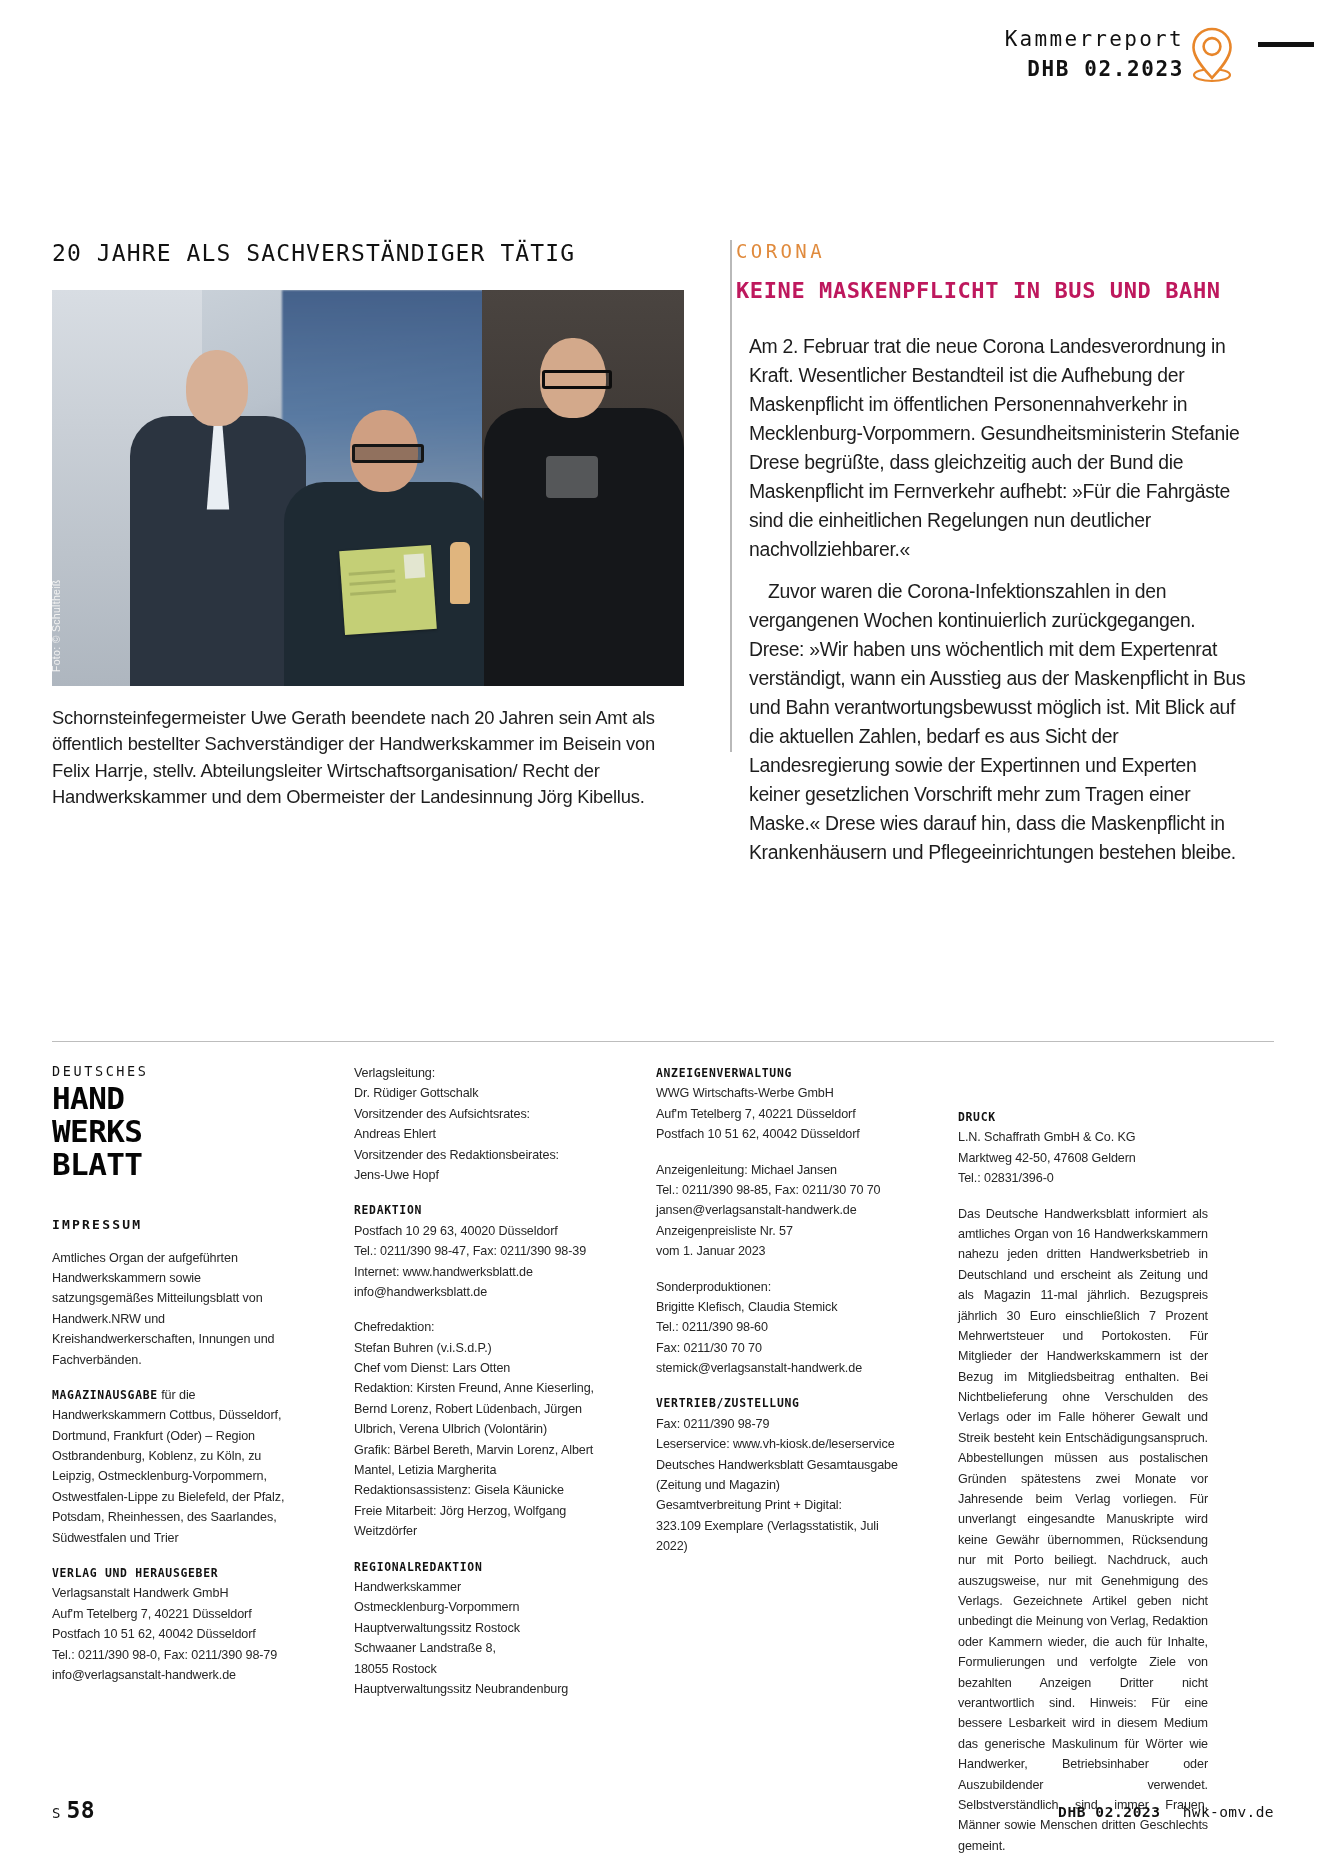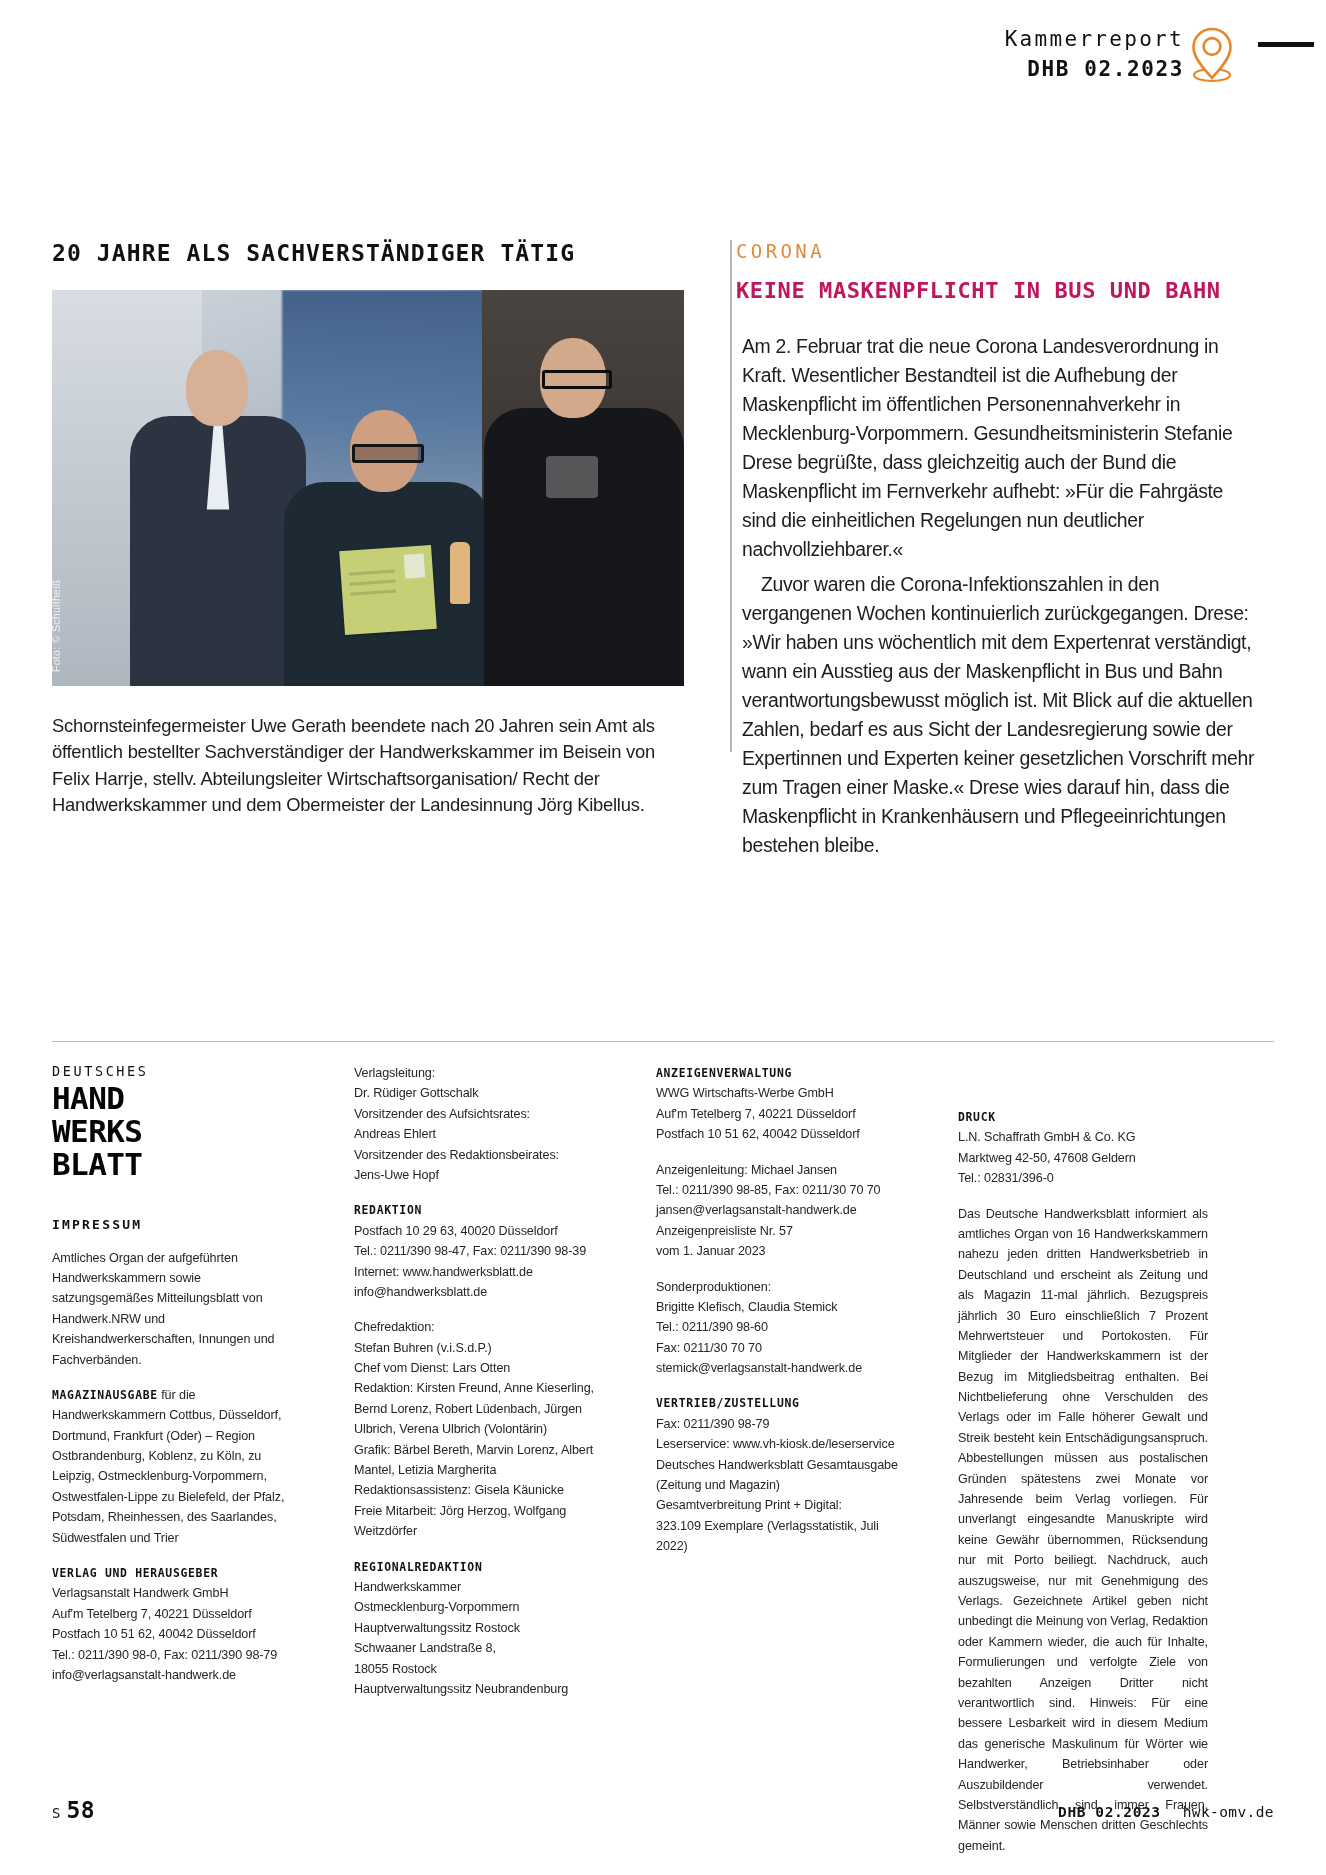--- a/index.html
+++ b/index.html
@@ -90,21 +90,21 @@
     top: 0;
     width: 2px;
     height: 512px;
     background: #b9b9b9;
   }
 
   h1.headline {
     margin: 0;
     font-family: "DejaVu Sans Mono", monospace;
     font-size: 23px;
-    font-weight: 700;
+    font-weight: 400;
     letter-spacing: 1.1px;
     color: #111;
     line-height: 1.2;
   }
 
   .photo {
     margin-top: 22px;
     width: 632px;
     height: 396px;
     position: relative;
@@ -182,21 +182,21 @@
   }
   .credit-wrap {
     position: absolute;
     left: 6px;
     bottom: 8px;
     width: 14px;
     height: 140px;
   }
 
   .caption {
-    margin-top: 27px;
+    margin-top: 19px;
     width: 630px;
     font-family: "Liberation Sans", sans-serif;
     font-size: 18.4px;
     line-height: 1.44;
     color: #1d1d1d;
     letter-spacing: -0.25px;
   }
 
   .kicker {
     font-family: "DejaVu Sans Mono", monospace;
@@ -216,21 +216,21 @@
     color: #be185d;
   }
   .article-body {
     margin-top: 27px;
     font-family: "Liberation Sans", sans-serif;
     font-size: 19.4px;
     line-height: 1.495;
     color: #1d1d1d;
     letter-spacing: -0.32px;
   }
-  .article-body p { margin: 6px; }
+  .article-body p { margin: 13px; }
   .article-body p + p { text-indent: 19px; }
 
   
   .imprint-rule {
     position: absolute;
     left: 52px;
     top: 1041px;
     width: 1222px;
     height: 1px;
     background: #bdbdbd;

